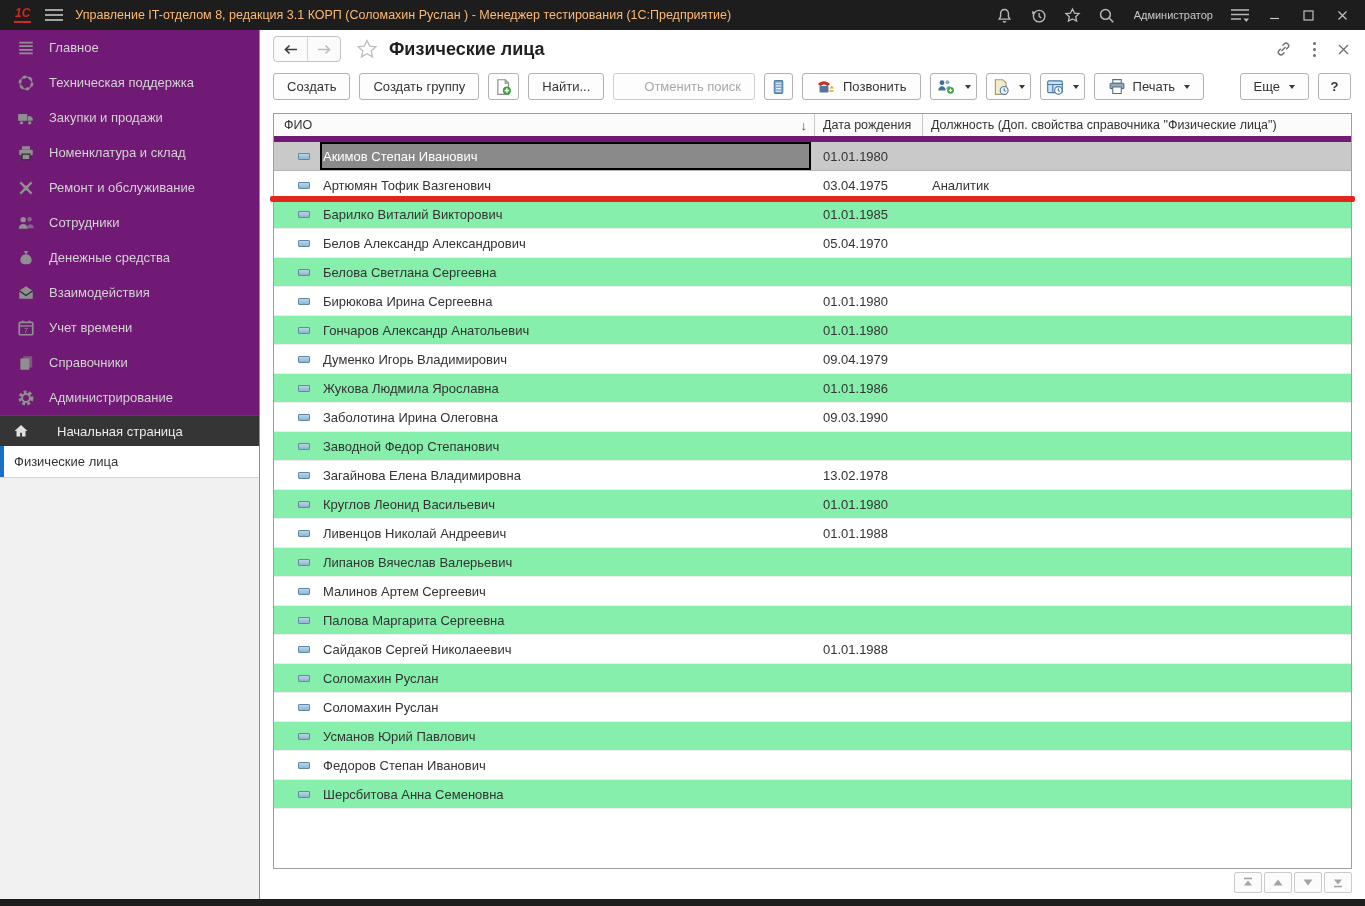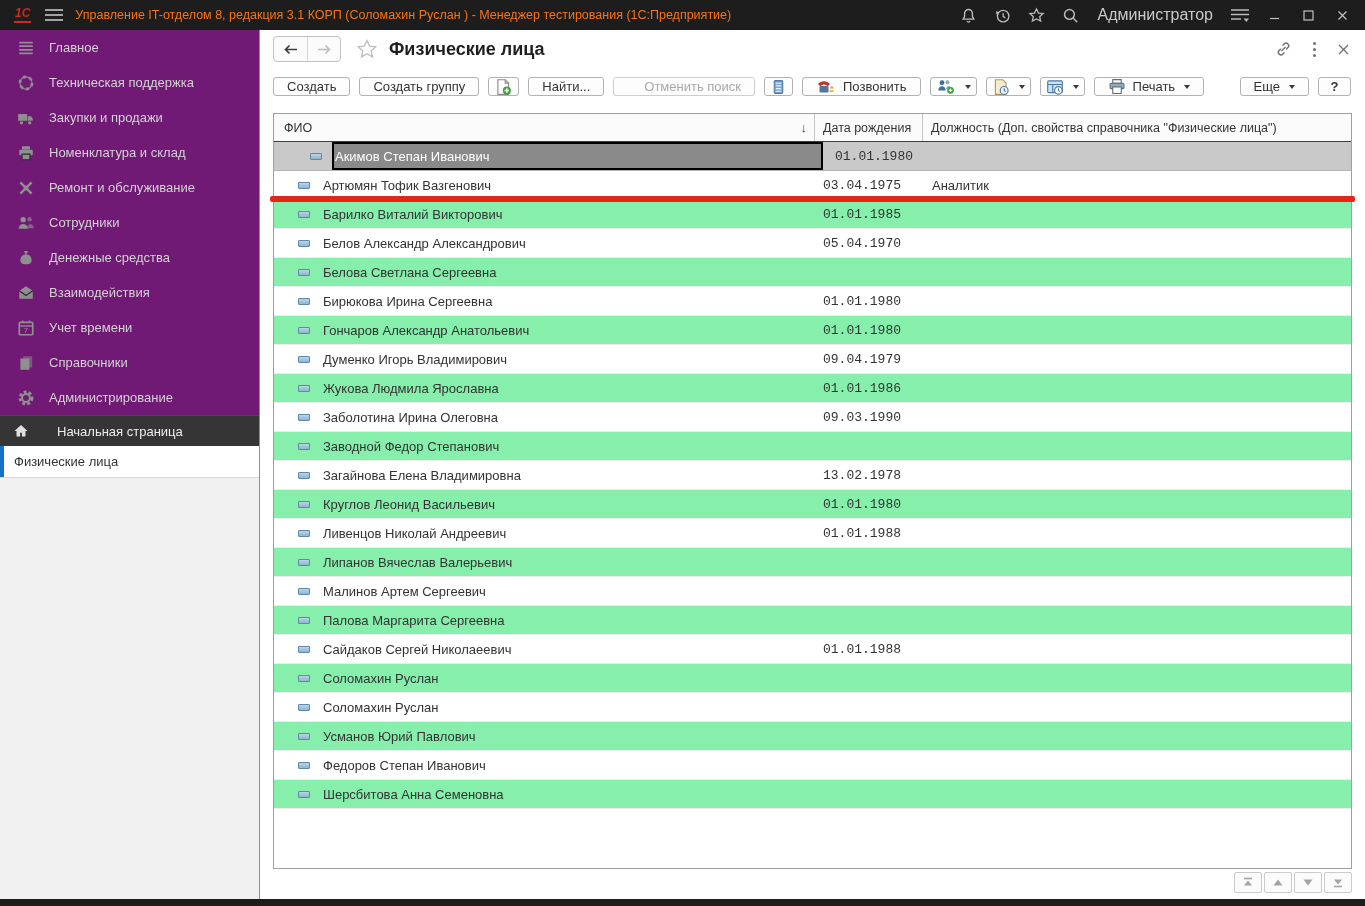--- a/index.html
+++ b/index.html
@@ -10,24 +10,24 @@
     font-family:"Liberation Sans", sans-serif;
     -webkit-font-smoothing:antialiased;
   }
   svg { display:block; }
 
   
   .titlebar { height:30px; display:flex; align-items:center; color:#c9c9c9; }
   .logo { color:#cf2920; font-weight:bold; font-style:italic; font-size:12px; line-height:1;
           margin:0 10px 0 14px; border-bottom:2px solid #cf2920; padding:0 1px 2px; }
   .tb-burger { width:26px; height:26px; display:flex; align-items:center; justify-content:center; color:#d0d0d0; margin-right:8px;}
-  .tb-title { font-size:12.5px; color:#f97316; white-space:nowrap; }
+  .tb-title { font-size:12.5px; color:#fdba74; white-space:nowrap; }
   .tb-right { margin-left:auto; display:flex; align-items:center; gap:4px; padding-right:8px; }
   .tb-ic { width:30px; height:26px; display:flex; align-items:center; justify-content:center; color:#b9b9b9; cursor:default;}
-  .tb-user { font-size:16px; color:#c9c9c9; margin:8px 8px; }
+  .tb-user { font-size:11px; color:#c9c9c9; margin:8px 8px; }
   .winbtn { width:30px; height:26px; display:flex; align-items:center; justify-content:center; color:#c2c2c2; }
 
   
   .app { display:flex; height:869px; }
   .sidebar { width:259px; background:#701a75; display:flex; flex-direction:column; flex:none; }
   .side-item { height:35px; display:flex; align-items:center; gap:14px; padding-left:17px; color:#d2d2d2; font-size:13px; cursor:default; }
   .sicon { width:18px; height:18px; color:#8f8f8f; display:flex; align-items:center; justify-content:center; flex:none; }
   .tab-home { height:31px; background:#353535; border-top:1px solid #4a4a4a; display:flex; align-items:center; gap:28px; padding-left:13px; color:#ececec; font-size:13px; }
   .tab-home .sicon { color:#e0e0e0; width:16px; height:16px; }
   .tab-active { height:31px; background:#ffffff; border-left:4px solid #1470c8; display:flex; align-items:center; padding-left:10px; color:#333; font-size:13px; }
@@ -40,46 +40,46 @@
   .navbtns { display:flex; border:1px solid #c2c2c2; border-radius:4px; overflow:hidden; background:#fbfbfb; }
   .navbtn { width:33px; height:24px; display:flex; align-items:center; justify-content:center; color:#3d3d3d; }
   .navbtn.fwd { color:#bdbdbd; border-left:1px solid #d6d6d6; }
   .fav-star { margin:0 11px 0 15px; color:#bdbdbd; }
   .page-title { font-size:18px; font-weight:bold; color:#1f1f1f; }
   .ph-right { margin-left:auto; display:flex; align-items:center; gap:19px; color:#6f6f6f; }
   .ph-ic { display:flex; align-items:center; justify-content:center; }
 
   
   .toolbar { height:37px; display:flex; align-items:center; gap:9px; padding:0 14px 0 13px; flex:none; }
-  .tbtn { height:19px; background:#fdfdfd; border:1px solid #b2b2b2; border-radius:3px; font-size:13px; color:#333;
+  .tbtn { height:27px; background:#fdfdfd; border:1px solid #b2b2b2; border-radius:3px; font-size:13px; color:#333;
           padding:0 13px; display:flex; align-items:center; gap:7px; font-family:inherit; white-space:nowrap; }
   .tbtn.icon { padding:0 5px; }
   .tbtn.disabled { color:#a8a8a8; border-color:#cdcdcd;padding-left:30px; }
   .ticon { display:flex; align-items:center; justify-content:center; }
   .caret { width:0; height:0; border-left:3.5px solid transparent; border-right:3.5px solid transparent; border-top:4px solid #3a3a3a; margin-left:2px; }
   .spacer { flex:1; }
   .help-btn { padding:0; width:33px; justify-content:center; font-weight:bold; }
 
   
   .table-wrap { margin:8px 13px 0; border:1px solid #9f9f9f; height:756px; position:relative; background:#fff; flex:none; }
-  .thead { display:flex; height:28px; border-bottom:1px solid #701a75; background:#fbfbfb; font-size:12.5px; color:#333; }
+  .thead { display:flex; height:28px; border-bottom:6px solid #701a75; background:#fbfbfb; font-size:12.5px; color:#333; }
   .h-fio { width:541px; display:flex; align-items:center; padding-left:10px; border-right:1px solid #c6c6c6; }
   .h-sort { margin-left:auto; margin-right:7px; color:#444; font-size:13px; }
   .h-birth { width:108px; display:flex; align-items:center; padding-left:8px; border-right:1px solid #c6c6c6; }
   .h-pos { flex:1; display:flex; align-items:center; padding-left:8px; overflow:hidden; white-space:nowrap; }
   .tbody { position:relative; }
   .trow { display:flex; height:29px; font-size:13px; color:#333; border-bottom:1px solid #ededed; background:#fff; }
   .trow.even { background:#86efac; }
   .c-fio { width:541px; display:flex; align-items:center; }
   .marker { width:12px; height:7px; border:1px solid #5f89a8; border-radius:1px;
             background:linear-gradient(#bad5e7,#8fb4cf); margin:0 10px 0 24px; flex:none; }
   .c-name { flex:1; height:100%; display:flex; align-items:center; padding-left:3px; white-space:nowrap; overflow:hidden; }
-  .c-birth { width:108px; display:flex; align-items:center; padding-left:8px;font-family:Liberation Mono, monospace; }
+  .c-birth { width:108px; display:flex; align-items:center; padding-left:8px; }
   .c-pos { flex:1; display:flex; align-items:center; padding-left:9px; }
-  .trow.selected { background:#c9c9c9; border-bottom-color:#b5b5b5;padding-left:12px; }
+  .trow.selected { background:#c9c9c9; border-bottom-color:#b5b5b5; }
   .trow.selected .c-name { background:#8a8a8a; color:#fff; box-shadow:inset 0 0 0 2px #000; margin-right:4px; }
   .annotation-line { position:absolute; left:-4px; width:calc(100% + 8px); height:6px; border-radius:2px; z-index:5; }
 
   
   .bottom-nav { display:flex; justify-content:flex-end; gap:2px; margin:3px 13px 0; }
   .bn-btn { width:28px; height:21px; border:1px solid #cbcbcb; border-radius:2px; background:#fbfbfb; color:#a3a3a3;
             display:flex; align-items:center; justify-content:center; }
 </style>
 </head>
 <body>

